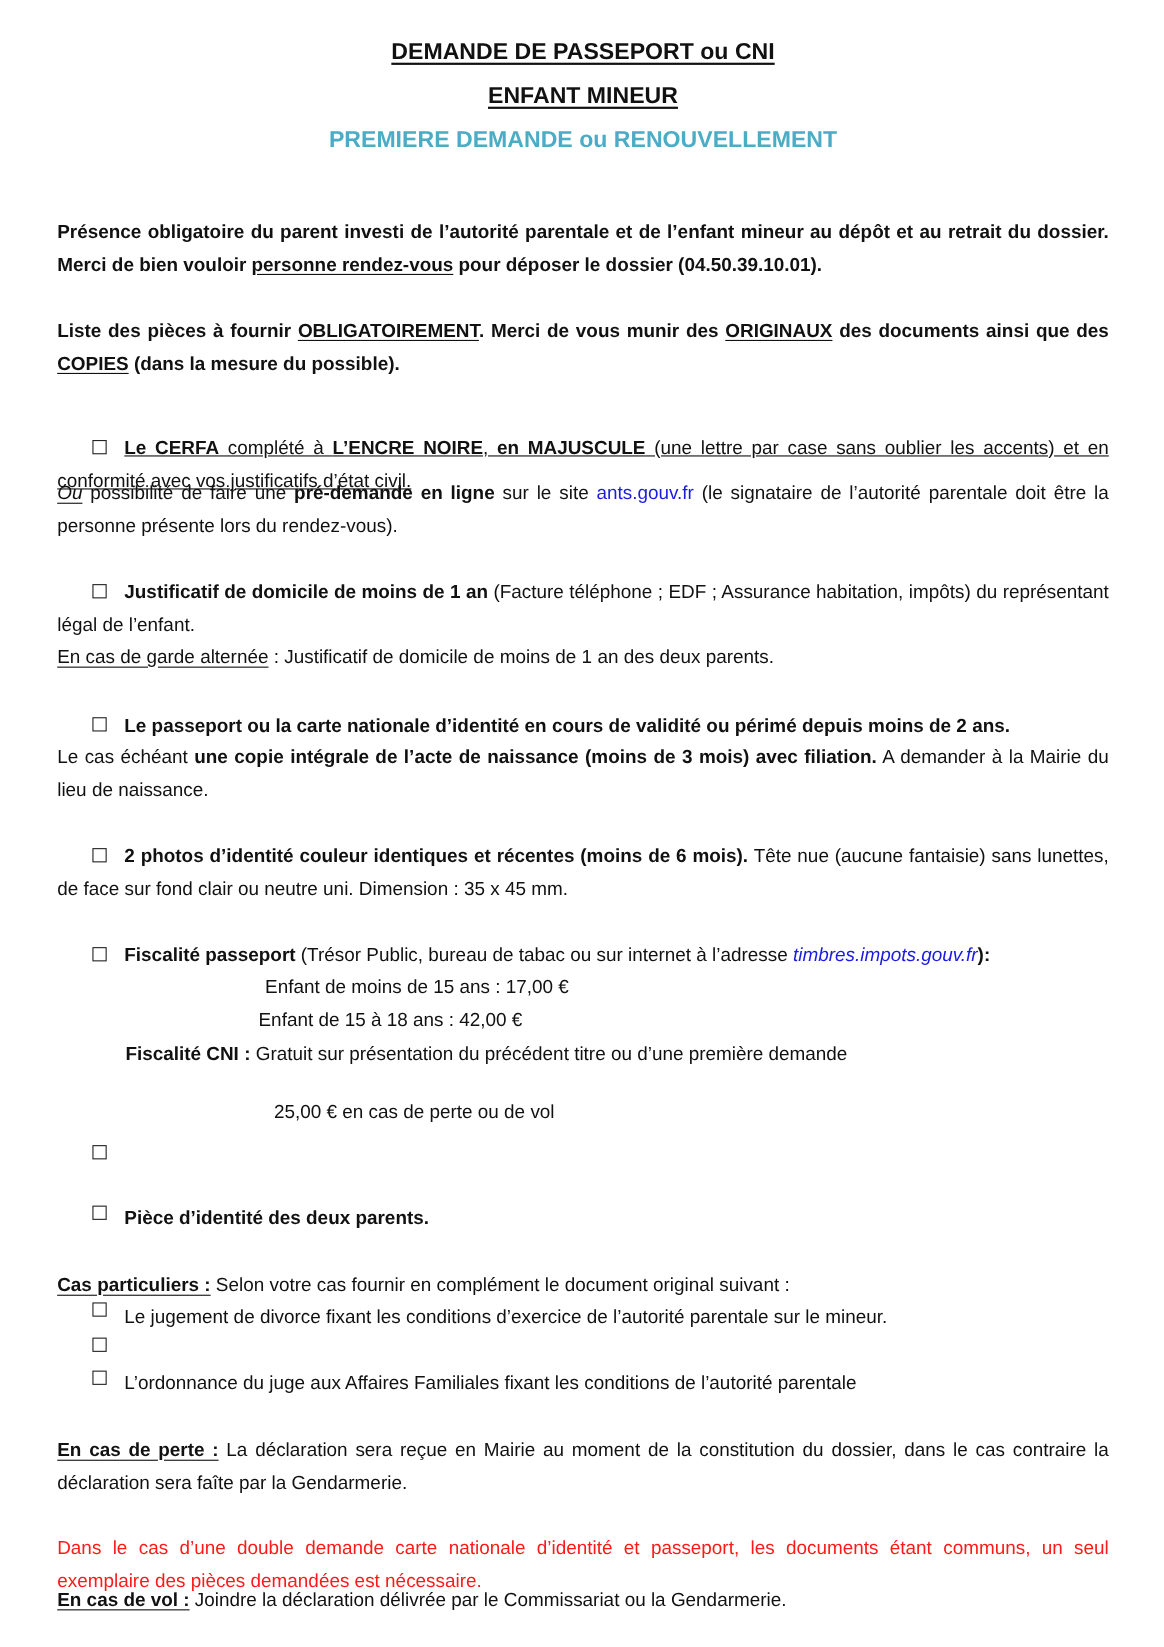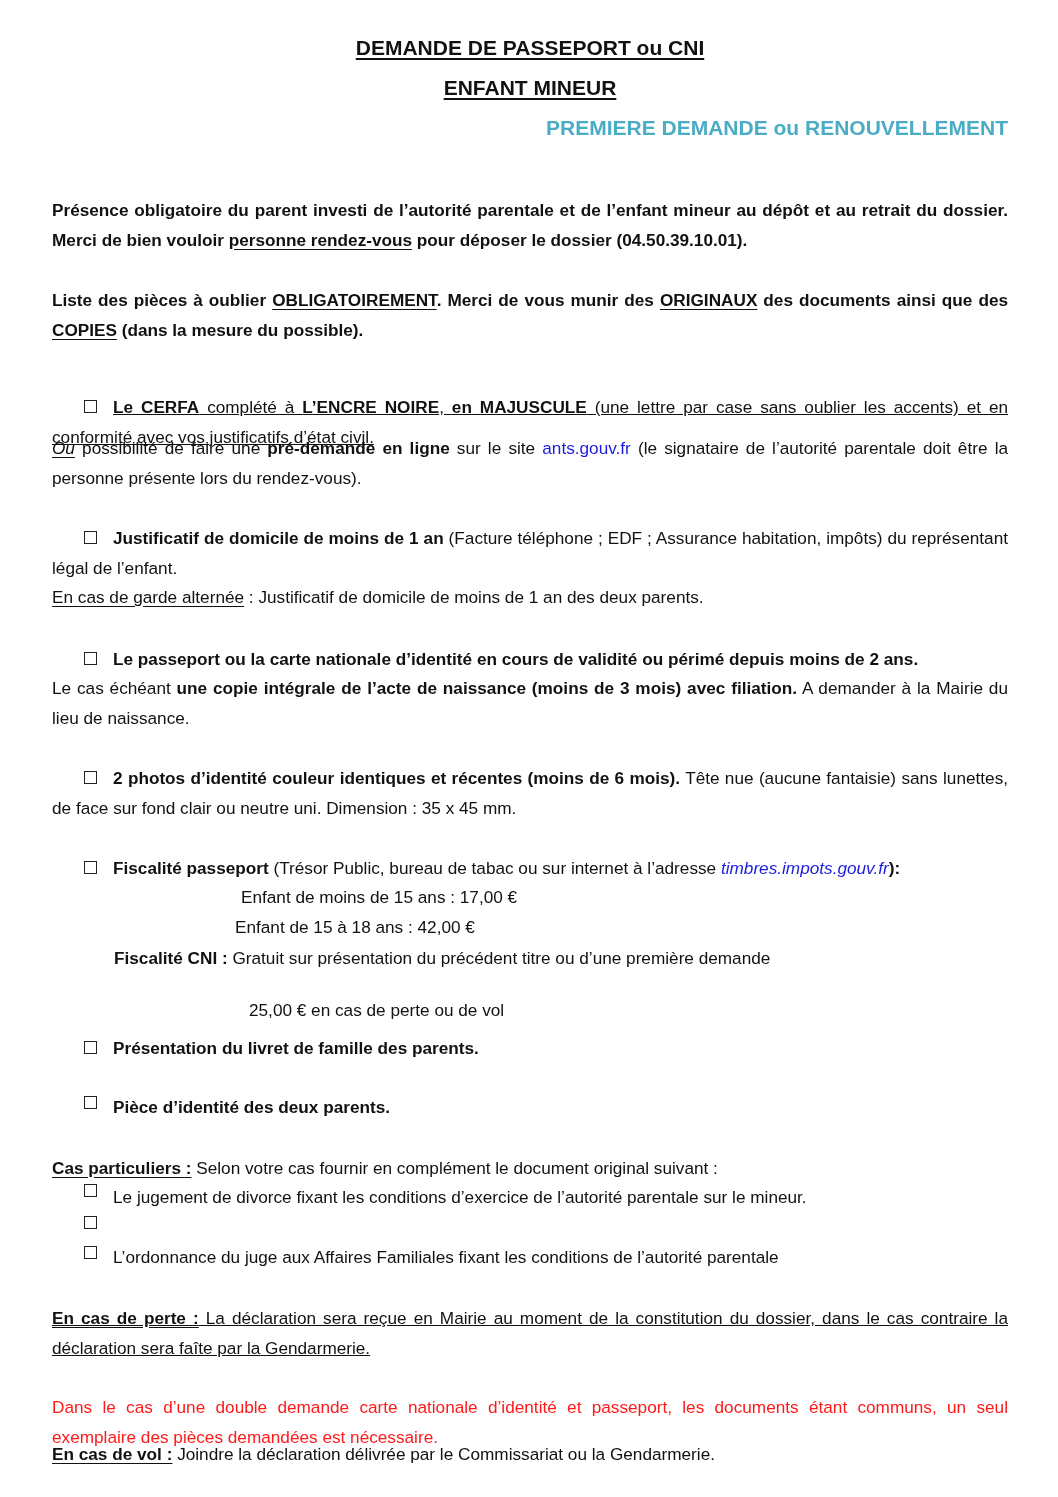--- a/index.html
+++ b/index.html
@@ -6,21 +6,21 @@
   body {
     width: 1058px; height: 1497px; position: relative; overflow: hidden;
     font-family: "Liberation Sans", "DejaVu Sans", sans-serif;
     color: #111111; font-size: 17.2px;
   }
   .page { position: absolute; left: 52px; top: 0; width: 956px; }
   .title { text-align: center; font-weight: bold; font-size: 21px; }
   .u { text-decoration: underline; text-underline-offset: 3px; }
   .t1 { position: absolute; top: 36px; left: 0; width: 956px; }
   .t2 { position: absolute; top: 76px; left: 0; width: 956px; }
-  .t3 { position: absolute; top: 116px; left: 0; width: 956px; color: #4bacc6; text-align: right; }
+  .t3 { position: absolute; top: 116px; left: 0; width: 956px; color: #4bacc6; }
   .p { position: absolute; left: 0; width: 956px; line-height: 29.5px; text-align: justify; }
   .b { font-weight: bold; }
   .i { font-style: italic; }
   .link { color: #1c1ce0; margin-top: 16px; }
   .red { color: #ff1a1a; }
   .box {
     display: inline-block; width: 11px; height: 11px; border: 1.2px solid #222;
     vertical-align: middle; margin-right: 16px; position: relative; top: -2px;
   }
   .ind { padding-left: 32px; }
@@ -30,21 +30,21 @@
 <body>
 
 <div class="page">
 
   <div class="title t1"><span class="u">DEMANDE DE PASSEPORT ou CNI</span></div>
   <div class="title t2"><span class="u">ENFANT MINEUR</span></div>
   <div class="title t3">PREMIERE DEMANDE ou RENOUVELLEMENT</div>
 
   <div class="p b" style="top:196px;"><span>Présence obligatoire du parent investi de l’autorité parentale et de l’enfant mineur au dépôt et au retrait du dossier. Merci de bien vouloir </span><span class="u">personne rendez-vous</span><span> pour déposer le dossier (04.50.39.10.01).</span></div>
 
-  <div class="p b" style="top:286px;"><span>Liste des pièces à oublier </span><span class="u">OBLIGATOIREMENT</span><span>. Merci de vous munir des </span><span class="u">ORIGINAUX</span><span> des documents ainsi que des </span><span class="u">COPIES</span><span> (dans la mesure du possible).</span></div>
+  <div class="p b" style="top:286px;"><span>Liste des pièces à fournir </span><span class="u">OBLIGATOIREMENT</span><span>. Merci de vous munir des </span><span class="u">ORIGINAUX</span><span> des documents ainsi que des </span><span class="u">COPIES</span><span> (dans la mesure du possible).</span></div>
 
   <div class="p" style="top:393px;text-decoration:underline;">
     <span class="ind"></span><span class="box"></span><span class="b">Le CERFA</span><span> complété à </span><span class="b">L’ENCRE NOIRE</span><span>, </span><span class="b">en MAJUSCULE</span><span> (une lettre par case sans oublier les accents) et en conformité avec vos justificatifs d’état civil.</span>
   </div>
   <div class="p" style="top:434px;"><span class="i u">Ou</span><span> possibilité de faire une </span><span class="b">pré-demande en ligne</span><span> sur le site </span><span class="link">ants.gouv.fr</span><span> (le signataire de l’autorité parentale doit être la personne présente lors du rendez-vous).</span></div>
 
   <div class="p" style="top:524px;">
     <span class="ind"></span><span class="box"></span><span class="b">Justificatif de domicile de moins de 1 an</span><span> (Facture téléphone ; EDF ; Assurance habitation, impôts) du représentant légal de l’enfant.</span>
   </div>
   <div class="p" style="top:583px;"><span class="u">En cas de garde alternée</span><span> : Justificatif de domicile de moins de 1 an des deux parents.</span></div>
@@ -53,26 +53,26 @@
   <div class="p" style="top:674px;"><span>Le cas échéant </span><span class="b">une copie intégrale de l’acte de naissance (moins de 3 mois) avec filiation.</span><span> A demander à la Mairie du lieu de naissance.</span></div>
 
   <div class="p" style="top:764px;"><span class="ind"></span><span class="box"></span><span class="b">2 photos d’identité couleur identiques et récentes (moins de 6 mois).</span><span> Tête nue (aucune fantaisie) sans lunettes, de face sur fond clair ou neutre uni. Dimension : 35 x 45 mm.</span></div>
 
   <div class="p cent" style="top:854px;"><span class="ind"></span><span class="box"></span><span class="b">Fiscalité passeport</span><span> (Trésor Public, bureau de tabac ou sur internet à l’adresse </span><span class="link i">timbres.impots.gouv.fr</span><span class="b">):</span></div>
   <div class="p cent" style="top:883px; left:189px; width:700px;">Enfant de moins de 15 ans : 17,00 €</div>
   <div class="p cent" style="top:913px; left:183px; width:700px;">Enfant de 15 à 18 ans : 42,00 €</div>
   <div class="p cent" style="top:944px; left:62px; width:890px;"><span class="b">Fiscalité CNI :</span><span> Gratuit sur présentation du précédent titre ou d’une première demande</span></div>
   <div class="p cent" style="top:996px; left:197px; width:700px;">25,00 € en cas de perte ou de vol</div>
 
-  <div class="p cent" style="top:1034px;"><span class="ind"></span><span class="box"></span><span class="b">Présentation du livret de famille des parents.</span></div>
+  <div class="p cent" style="top:1034px;"><span class="ind"></span><span class="box"></span></div>
 
   <div class="p cent" style="top:1093px;"><span class="ind"></span><span class="box" style="top:-6px;"></span><span class="b">Pièce d’identité des deux parents.</span></div>
 
   <div class="p cent" style="top:1154px;"><span class="b u">Cas particuliers :</span><span> Selon votre cas fournir en complément le document original suivant :</span></div>
   <div class="p cent" style="top:1183px;"><span class="ind"></span><span class="box" style="top:-8px;"></span><span>Le jugement de divorce fixant les conditions d’exercice de l’autorité parentale sur le mineur.</span></div>
   <div class="p cent" style="top:1213px;"><span class="ind"></span><span class="box" style="top:-6px;"></span></div>
   <div class="p cent" style="top:1243px;"><span class="ind"></span><span class="box" style="top:-6px;"></span><span>L’ordonnance du juge aux Affaires Familiales fixant les conditions de l’autorité parentale</span></div>
 
-  <div class="p" style="top:1304px;text-decoration:underline;"><span class="b u">En cas de perte :</span><span> La déclaration sera reçue en Mairie au moment de la constitution du dossier, dans le cas contraire la déclaration sera faîte par la Gendarmerie.</span></div>
+  <div class="p" style="top:1304px;"><span class="b u">En cas de perte :</span><span> La déclaration sera reçue en Mairie au moment de la constitution du dossier, dans le cas contraire la déclaration sera faîte par la Gendarmerie.</span></div>
   <div class="p cent" style="top:1440px;"><span class="b u">En cas de vol :</span><span> Joindre la déclaration délivrée par le Commissariat ou la Gendarmerie.</span></div>
   <div class="p red" style="top:1393px;">Dans le cas d’une double demande carte nationale d’identité et passeport, les documents étant communs, un seul exemplaire des pièces demandées est nécessaire.</div>
 
 </div>
 
 </body></html>

